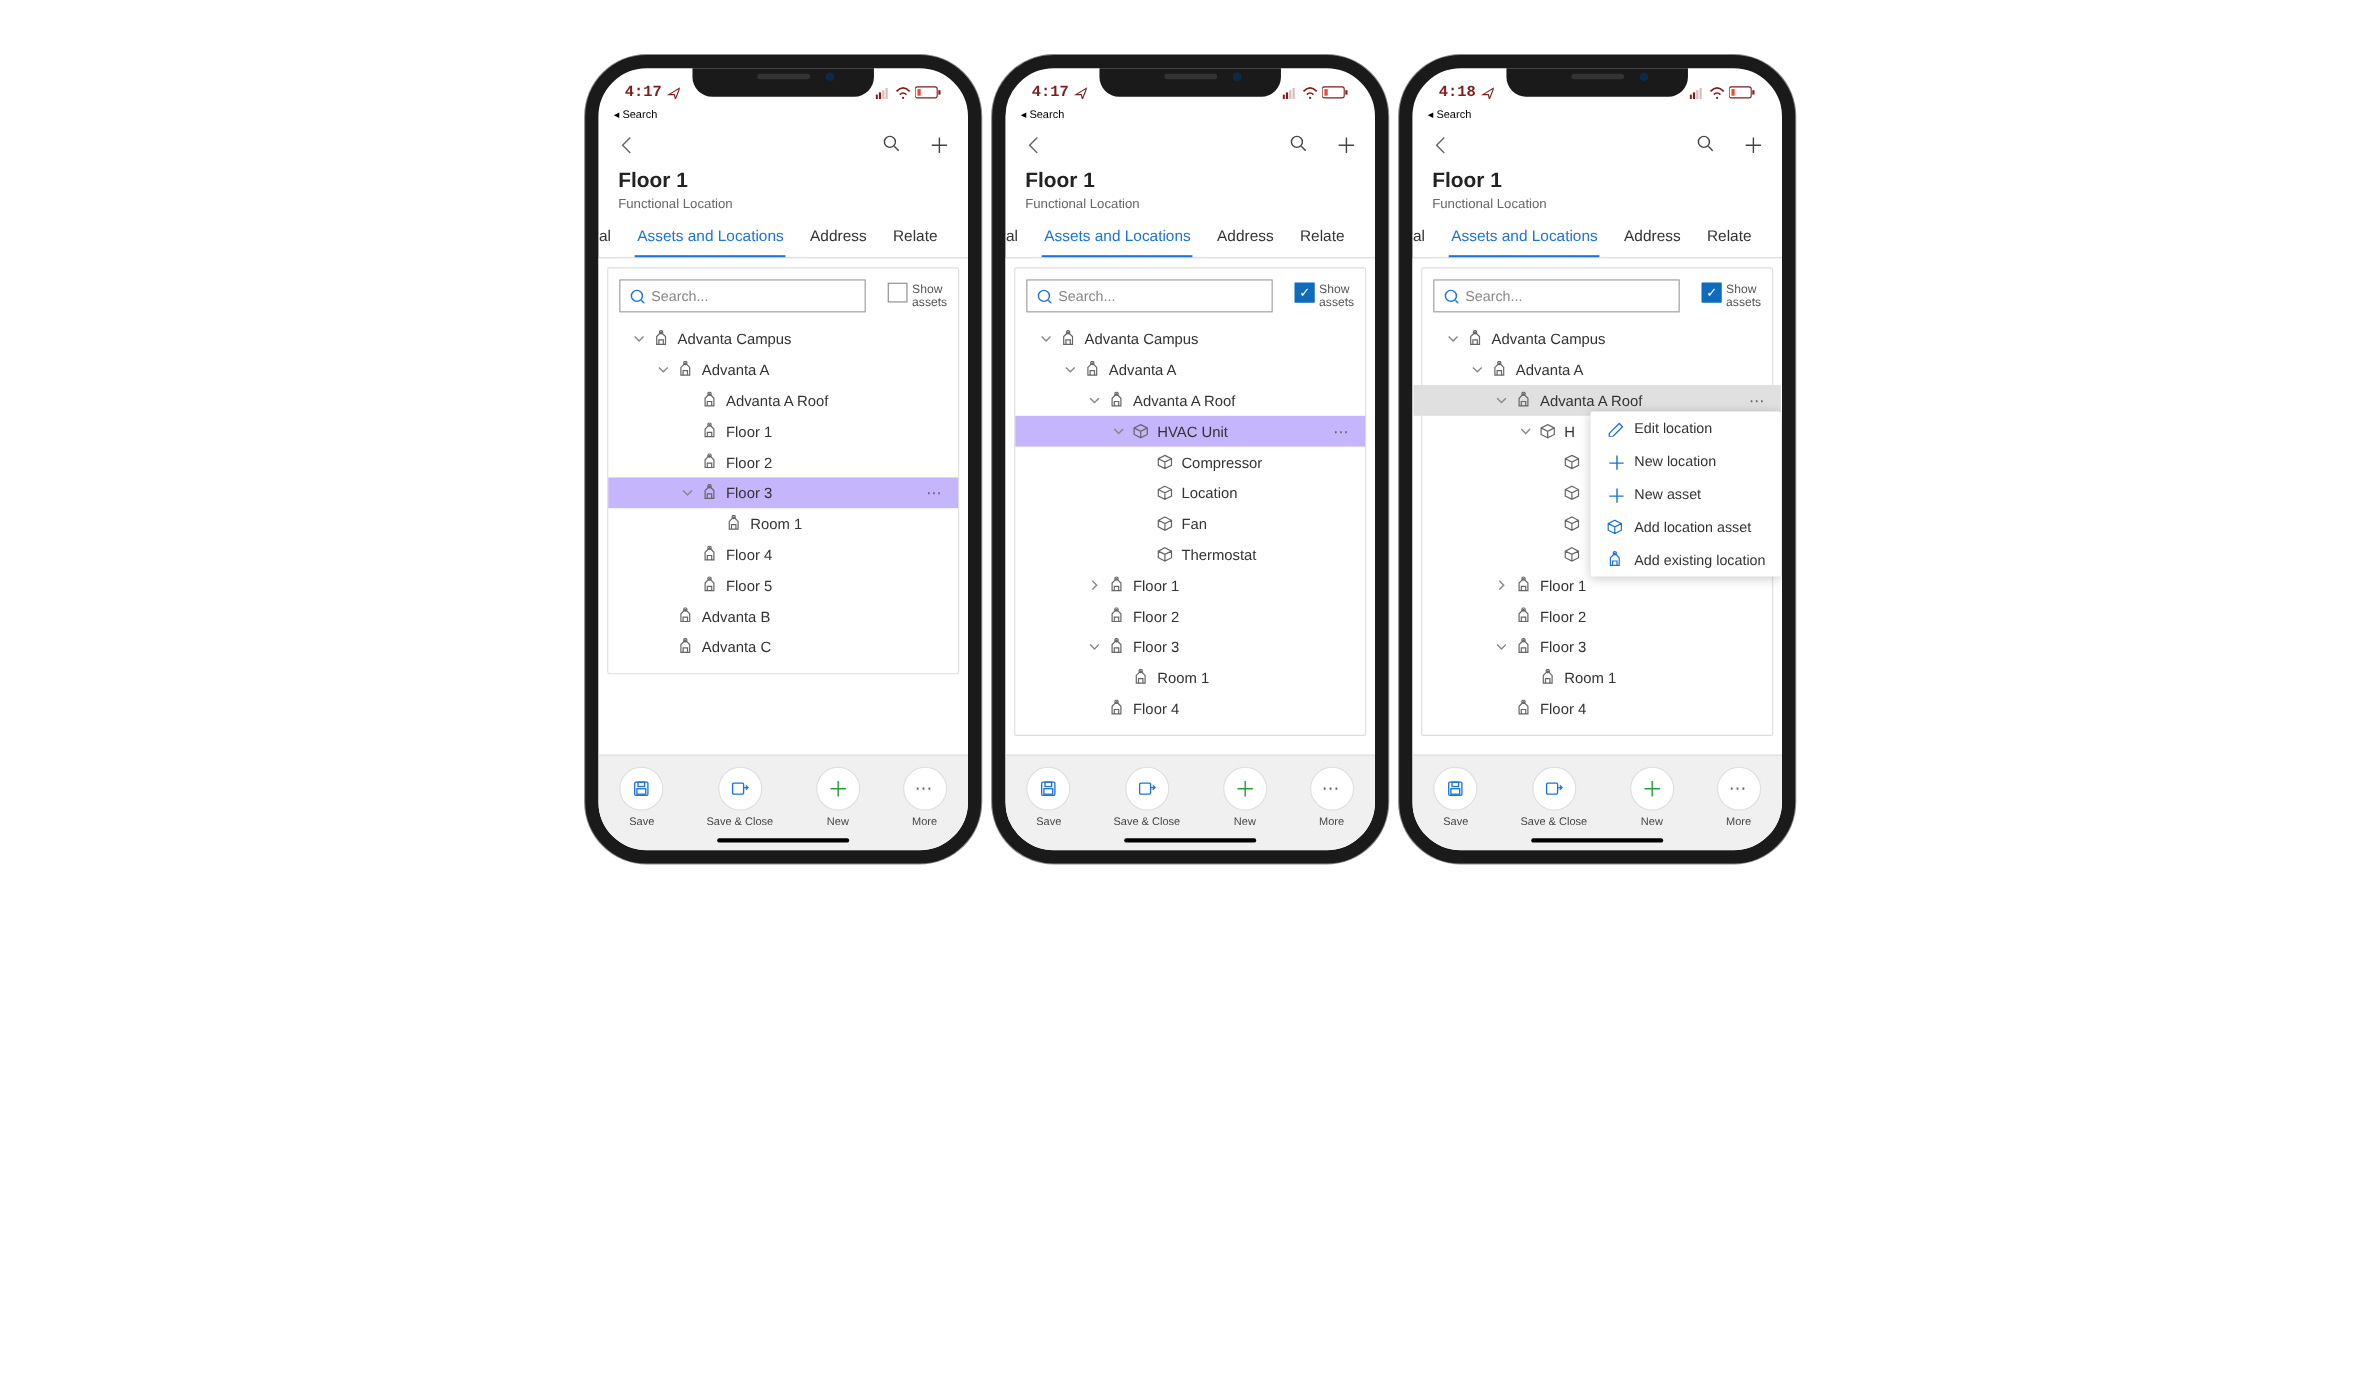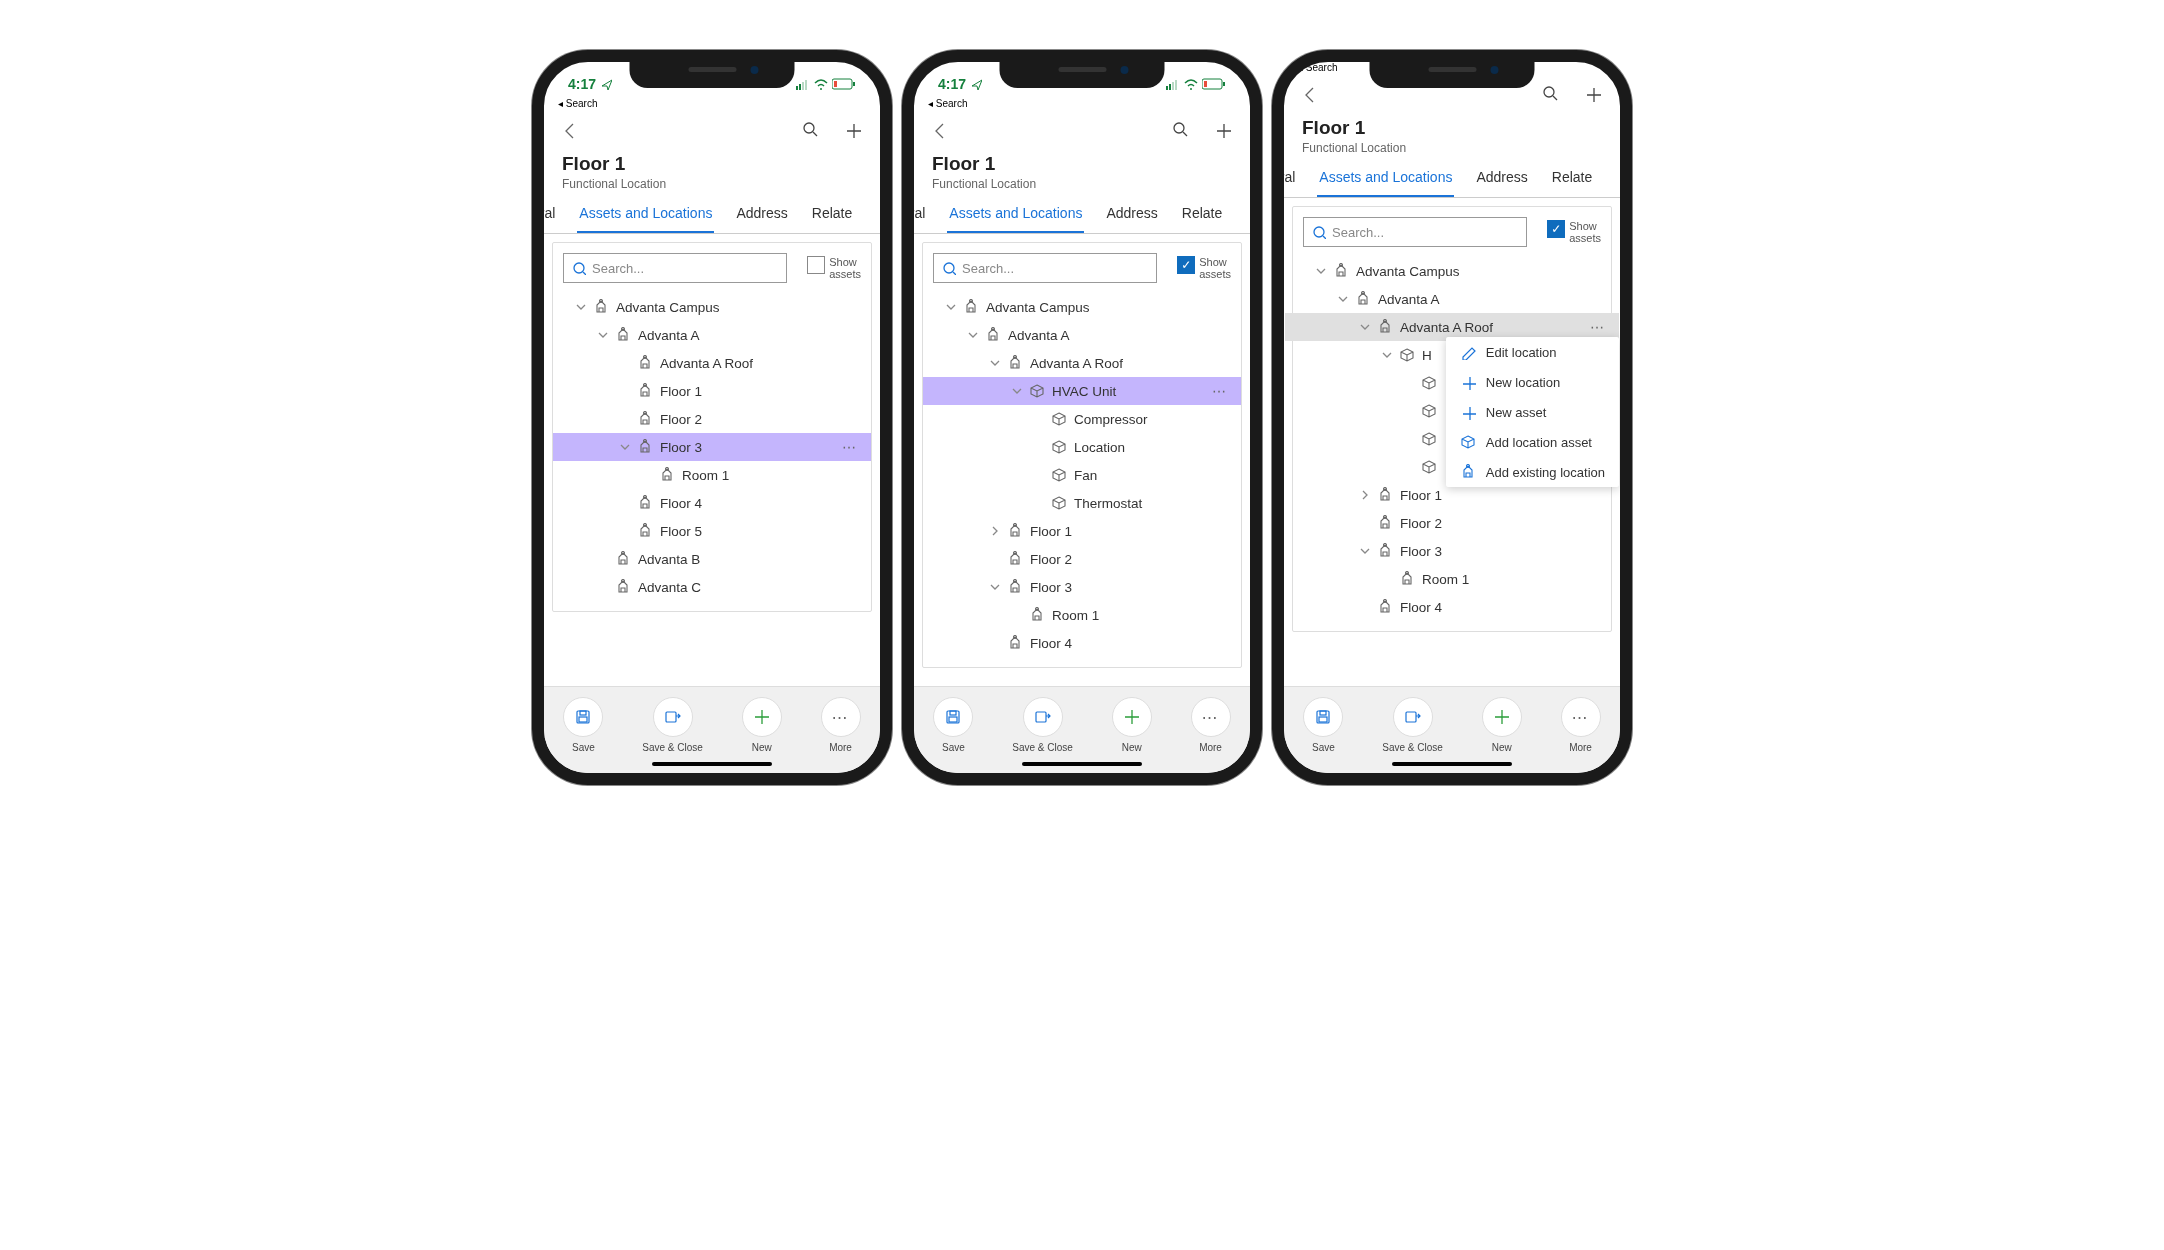--- a/index.html
+++ b/index.html
@@ -61,21 +61,22 @@
     border-radius: 50%;
   }
   .status-bar {
     display: flex;
     justify-content: space-between;
     align-items: center;
     height: 36px;
     padding: 8px 24px 0 24px;
     font-size: 14px;
     font-weight: 600;
-    color: #15803d;
+    color: #7f1d1d;
+    font-family: Liberation Mono, monospace;
   }
   .status-left { display: flex; align-items: center; gap: 4px; }
   .status-right { display: flex; align-items: center; gap: 4px; }
   .back-search {
     font-size: 10px;
     color: #000;
     padding: 0 0 2px 14px;
   }
   .nav-bar {
     display: flex;
@@ -793,20 +794,39 @@
           <span>More</span>
         </div>
   </div>
   <div class="home-indicator"></div>
 </div>
 </div>
 
 <div class="phone">
 <div class="device-frame">
   <div class="notch"></div>
+  <div class="status-bar">
+    <div class="status-left">
+      <span>4:18</span>
+      <svg width="12" height="12">
+            <use href="#loc-arrow"></use>
+          </svg>
+    </div>
+    <div class="status-right">
+      <svg width="14" height="12">
+            <use href="#signal"></use>
+          </svg>
+      <svg width="14" height="12">
+            <use href="#wifi"></use>
+          </svg>
+      <svg width="24" height="14">
+            <use href="#battery"></use>
+          </svg>
+    </div>
+  </div>
   <div class="back-search">◂ <span>Search</span></div>
   <div class="nav-bar">
     <span>
           <svg width="20" height="22" style="color:#666">
             <use href="#back-icon"></use>
           </svg>
         </span>
     <div class="nav-right">
       <span>
             <svg width="18" height="18" style="color:#444">

